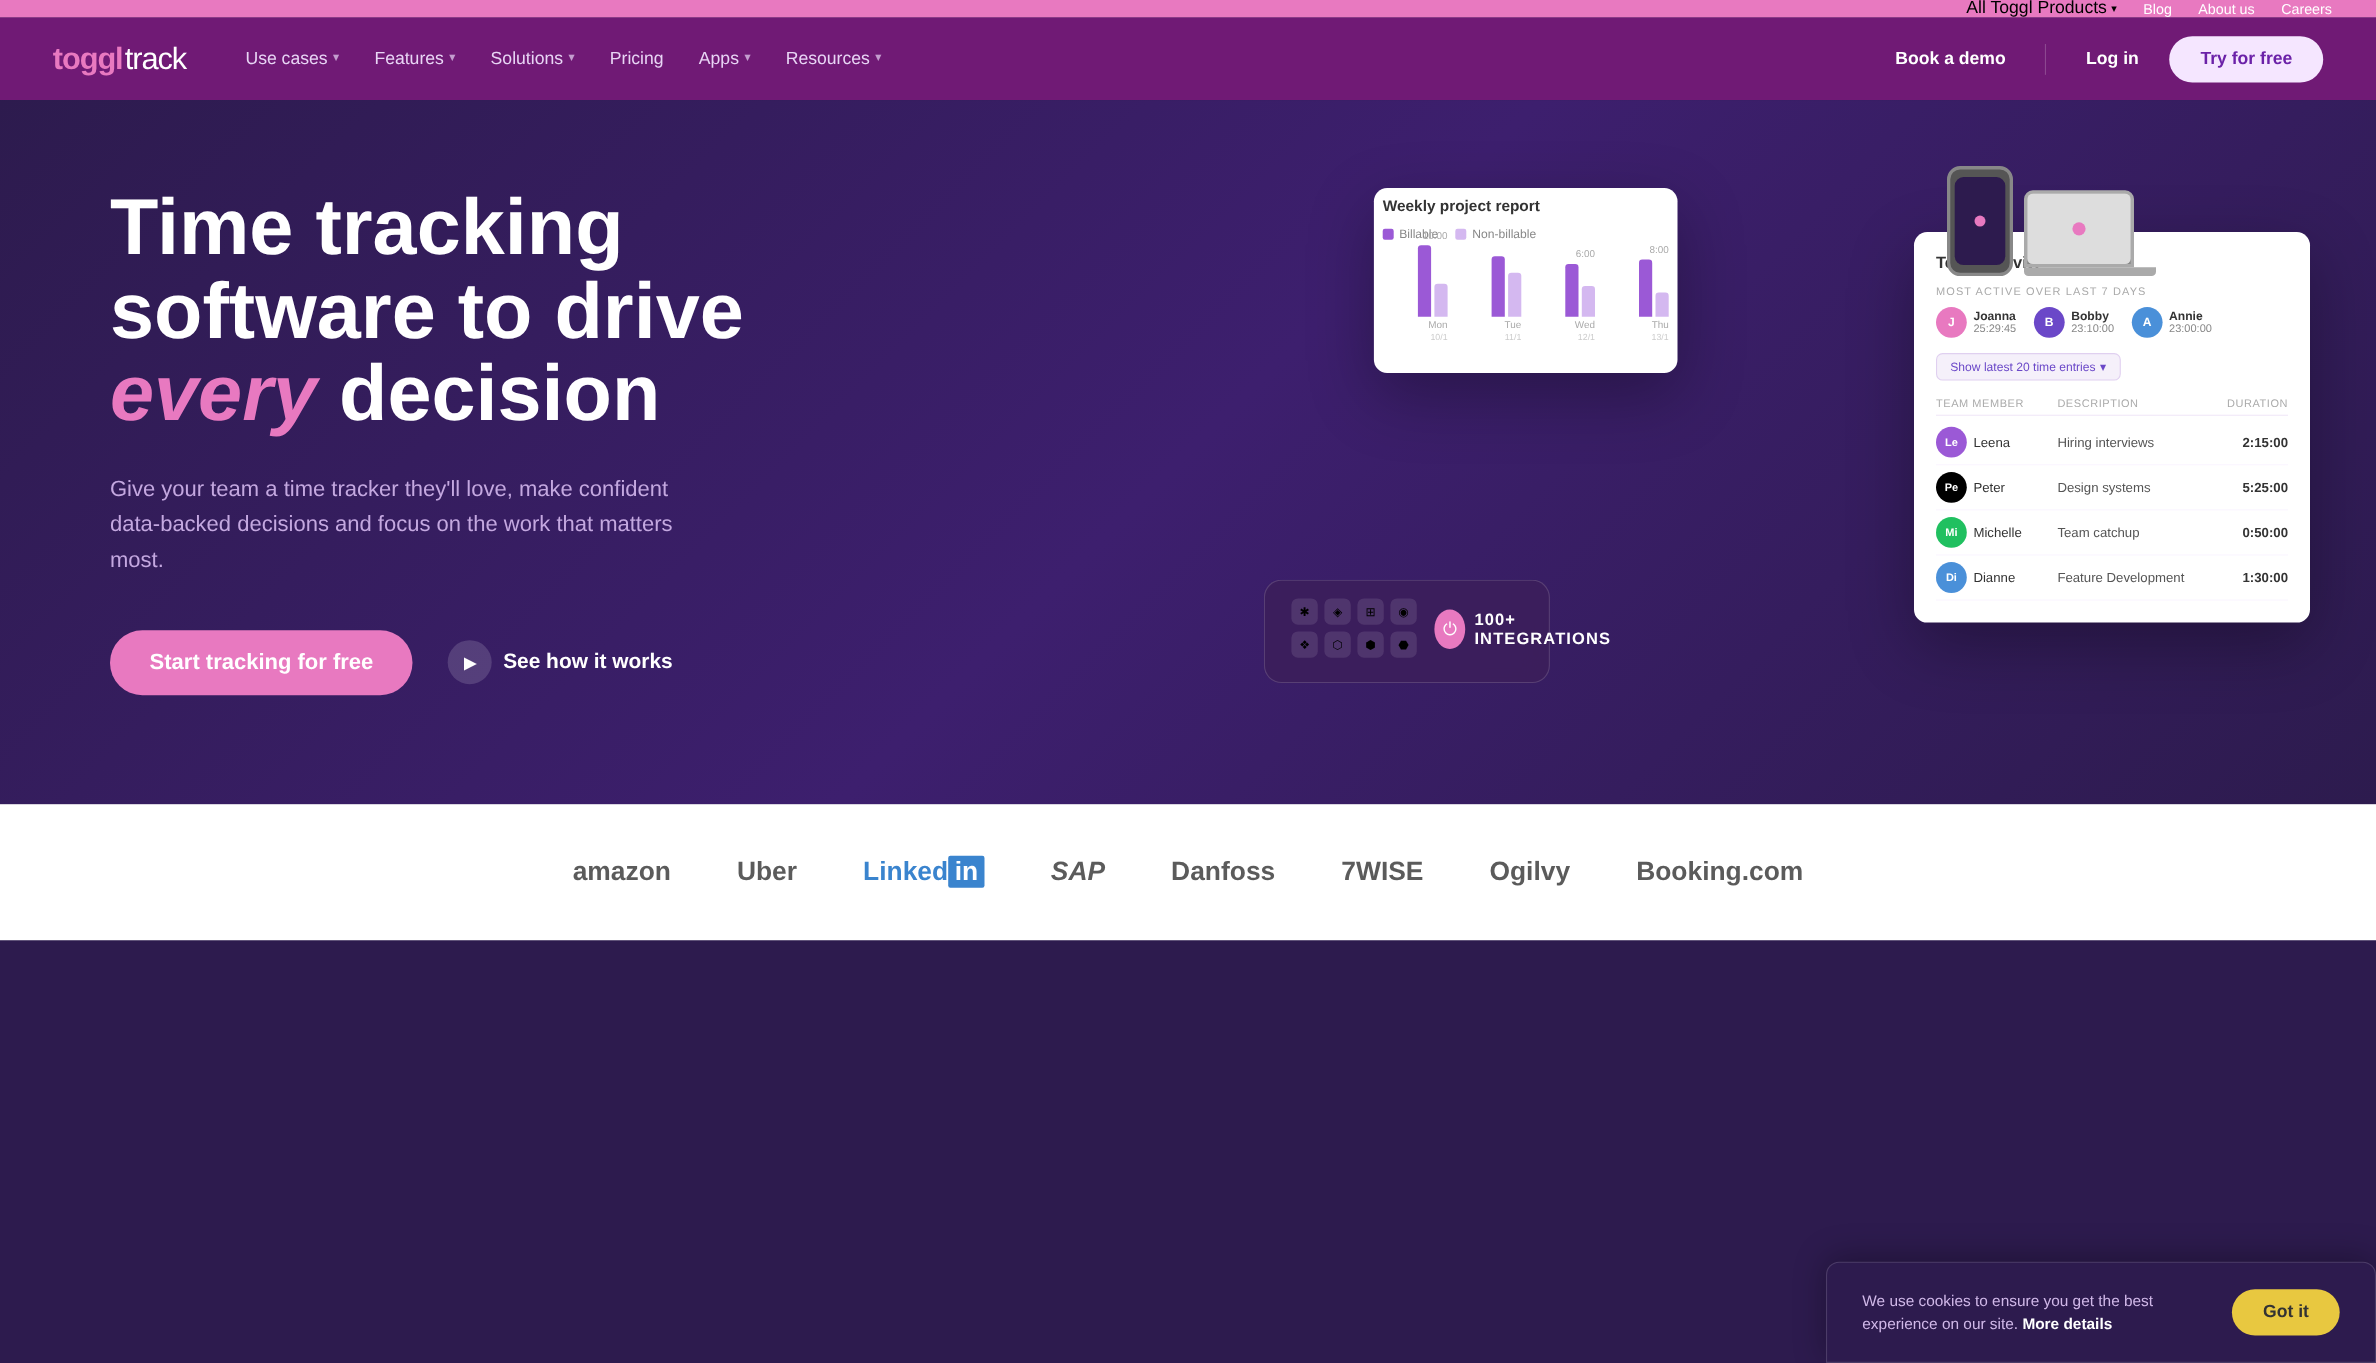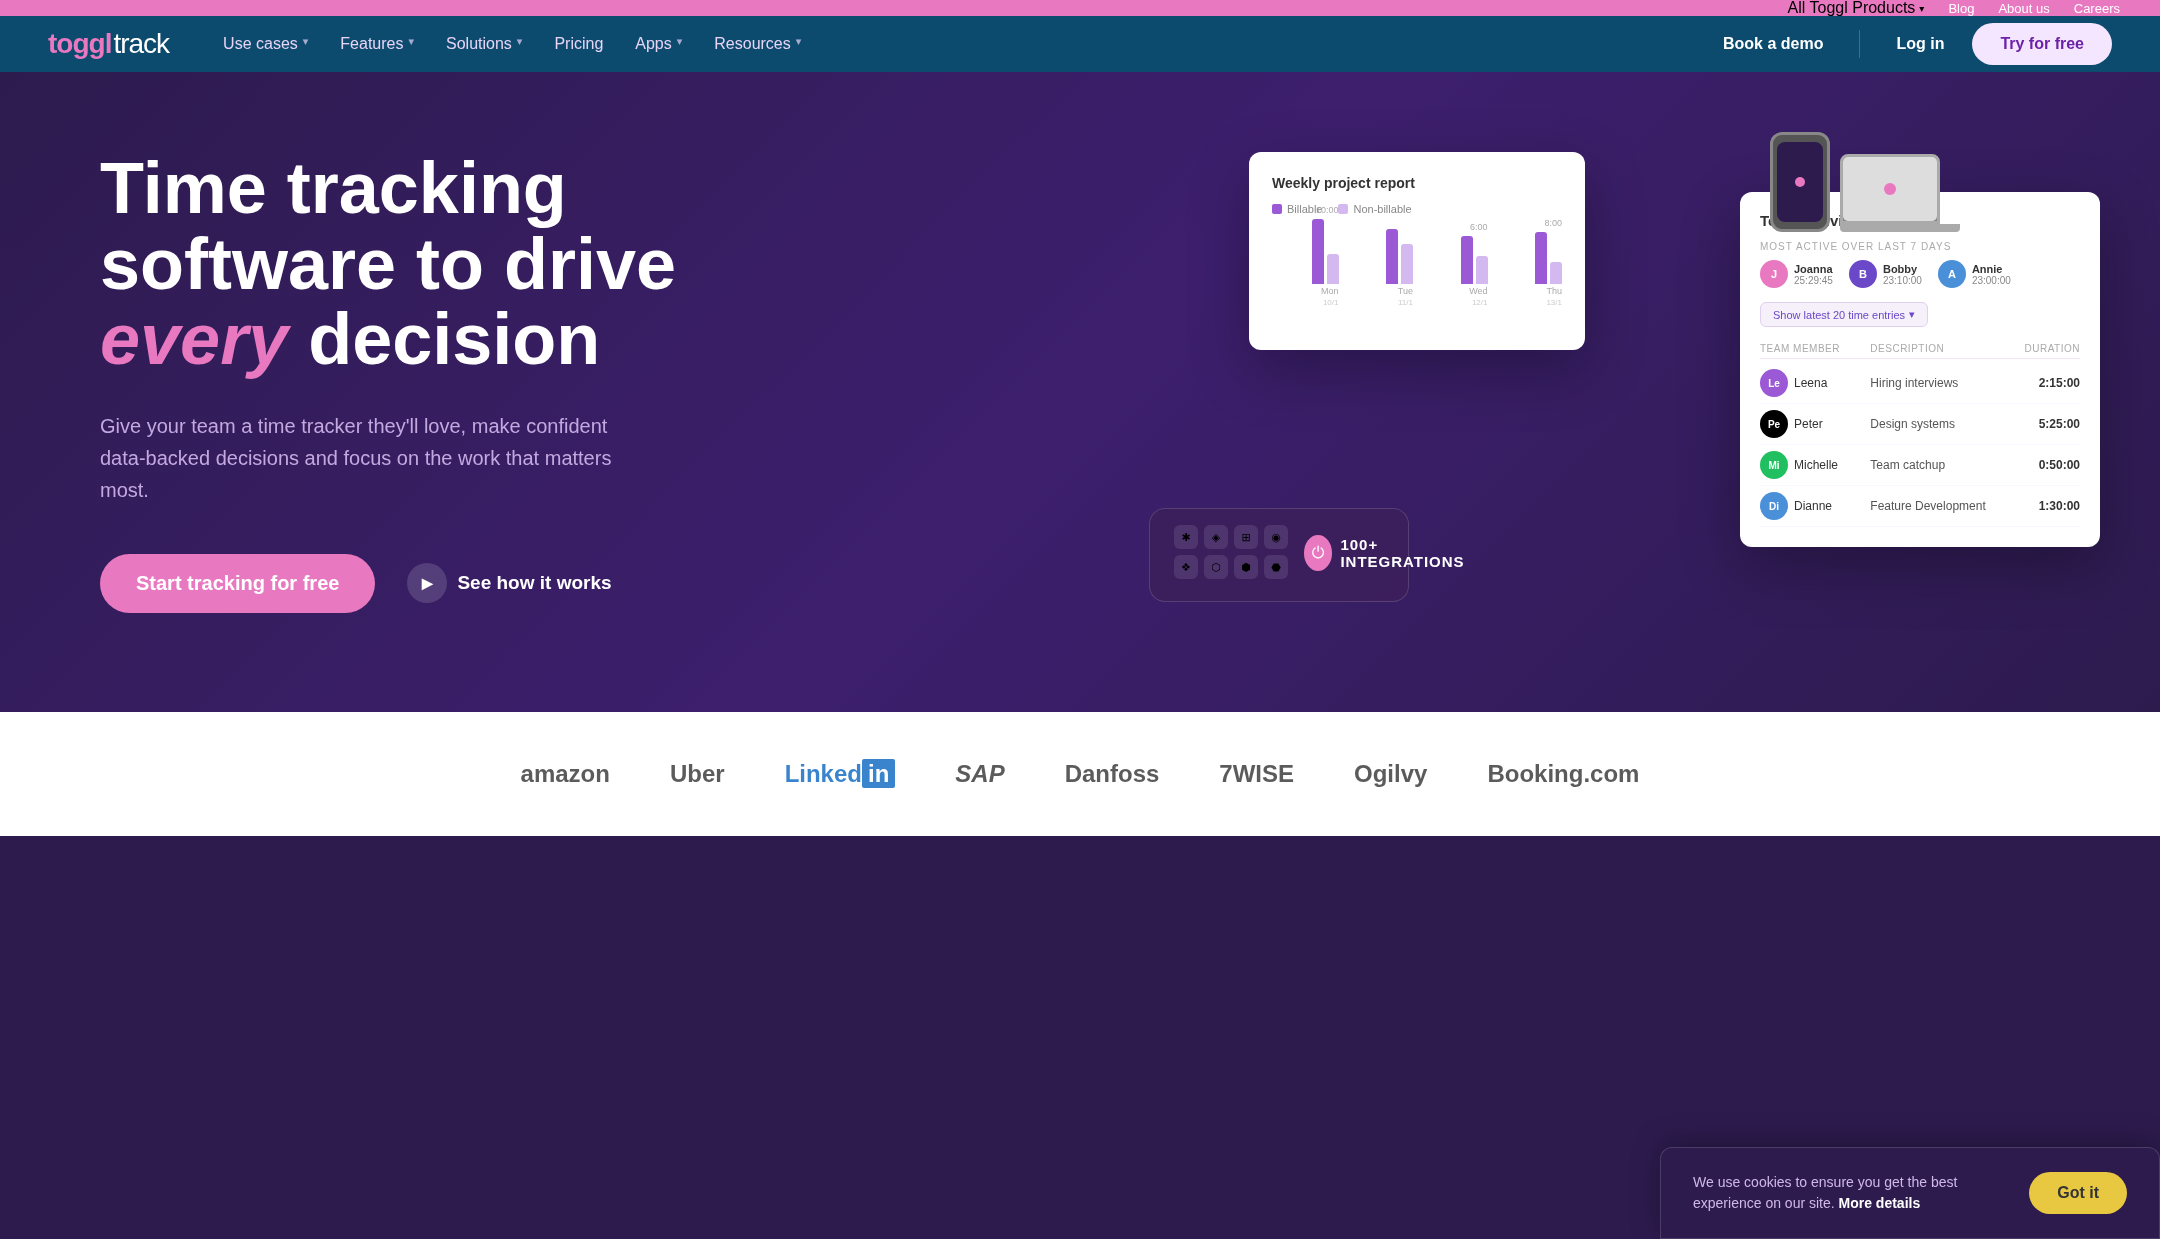--- a/index.html
+++ b/index.html
@@ -23,25 +23,25 @@
     }
     .top-bar-products {
       display: flex;
       align-items: center;
       gap: 4px;
     }
     .top-bar-products .chevron { font-size: 10px; }
 
     
     .navbar {
-      background: #0c4a6e;
+      background: #701a75;
       display: flex;
       align-items: center;
       padding: 0 48px;
-      height: 56px;
+      height: 75px;
       gap: 0;
     }
     .logo {
       display: flex;
       align-items: center;
       margin-right: 40px;
     }
     .logo-toggl { color: #e879c0; font-size: 28px; font-weight: 800; letter-spacing: -1px; }
     .logo-track { color: #fff; font-size: 28px; font-weight: 300; letter-spacing: -1px; margin-left: 2px; }
     .nav-items {
@@ -228,22 +228,22 @@
       text-transform: uppercase;
     }
 
     
     .report-card {
       position: absolute;
       top: 20px;
       left: 60px;
       background: #fff;
       border-radius: 12px;
-      padding: 23px;
-      width: 336px;
+      padding: 8px;
+      width: 276px;
       box-shadow: 0 20px 60px rgba(0,0,0,0.3);
     }
     .report-title {
       font-size: 14px;
       font-weight: 700;
       color: #333;
       margin-bottom: 12px;
     }
     .report-legend {
       display: flex;

